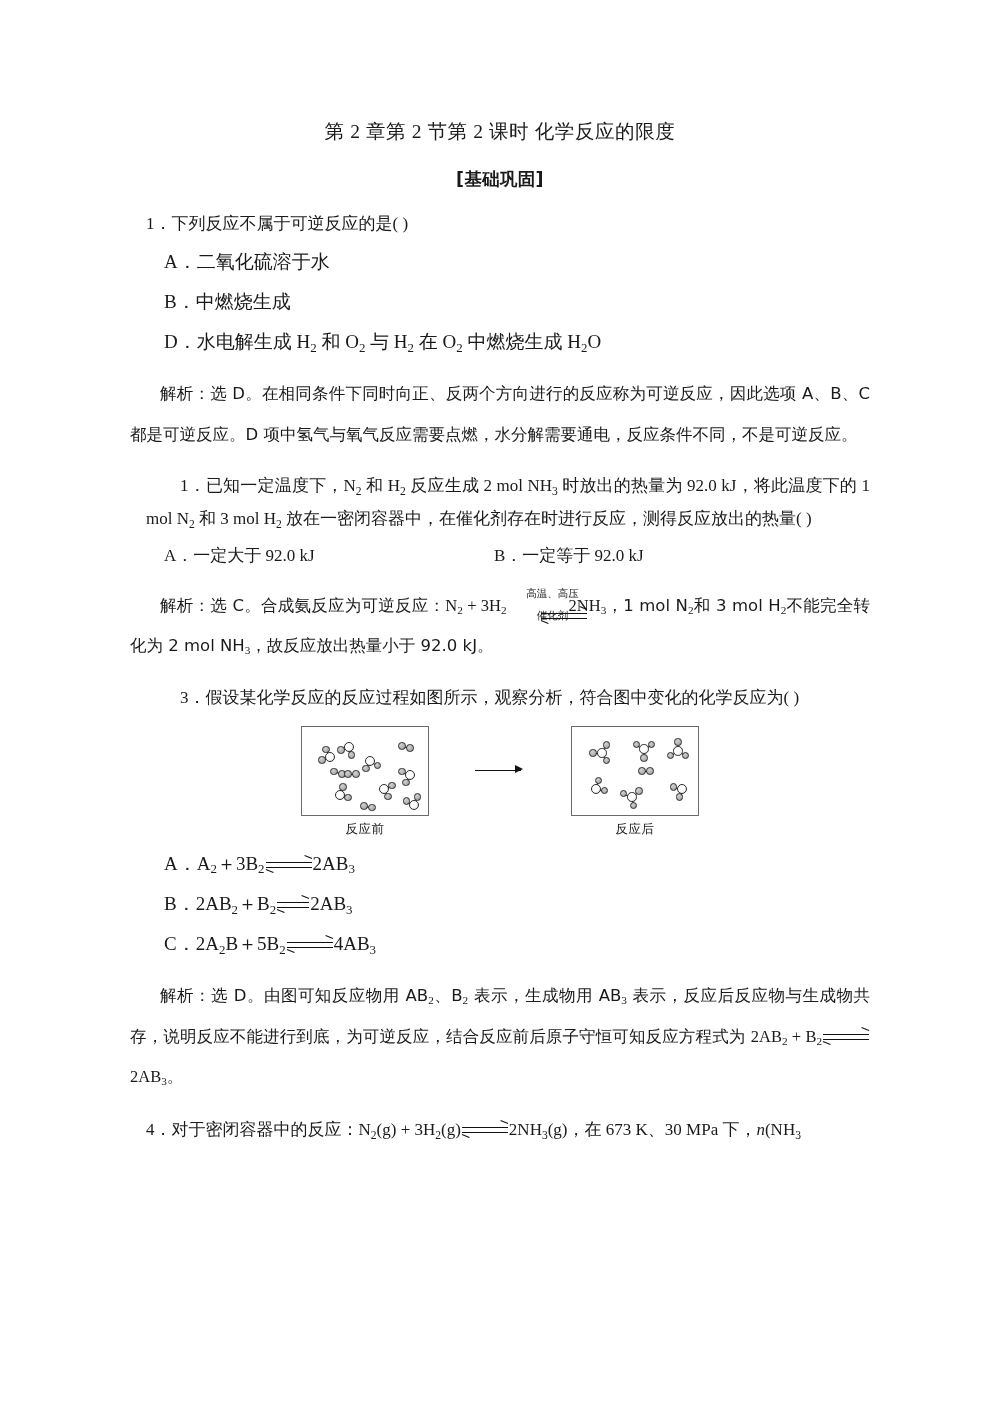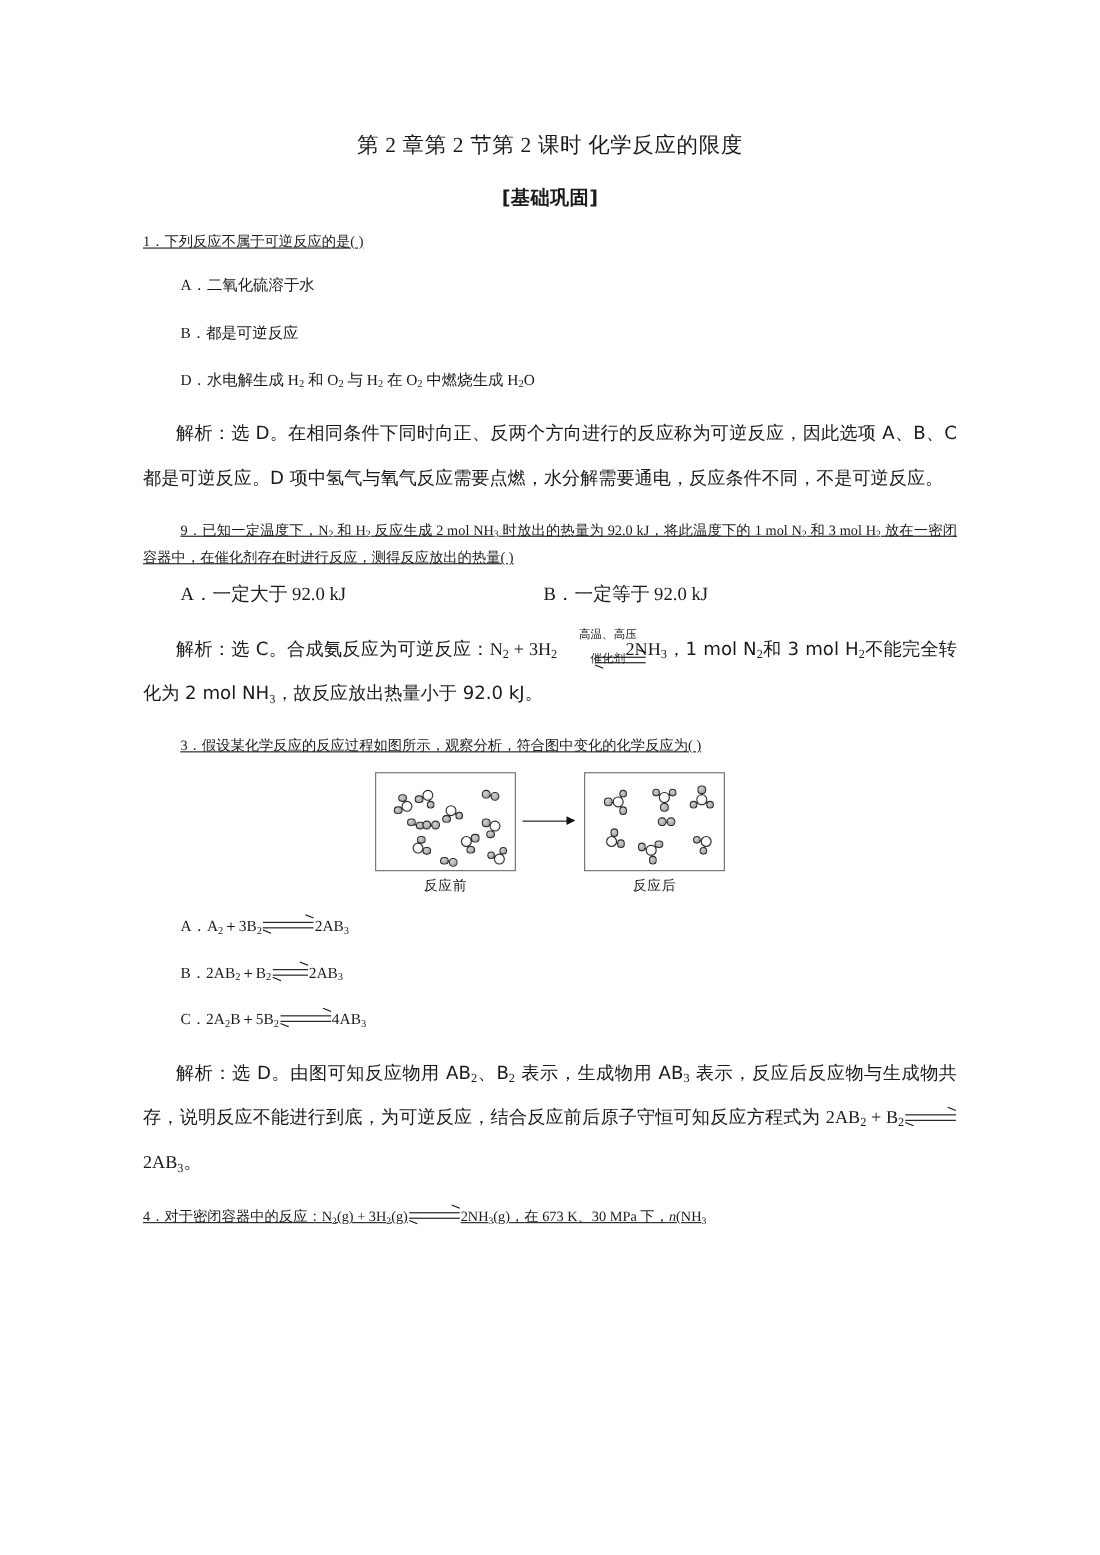--- a/index.html
+++ b/index.html
@@ -39,34 +39,33 @@
     text-align: center;
     font-size: 17.5px;
     font-weight: bold;
     font-family: "DejaVu Sans", "Liberation Sans", sans-serif;
     margin: 0 0 16px 0;
     letter-spacing: 0.3px;
   }
 
   
   .q-stem {
-    font-size: 13px;
+    font-size: 17px;
     line-height: 1.95;
     text-align: justify;
     text-justify: inter-ideograph;
-    margin: 0 0 4px 0;
+    margin: 0 0 4px 16px;
     text-indent: 34px;
-    text-decoration: underline;
   }
   .q-stem.no-indent { text-indent: 0; }
 
   .opt {
-    font-size: 14px;
+    font-size: 19px;
     line-height: 1.9;
-    margin: 16px 0 3px 0;
+    margin: 4px 0 3px 0;
     padding-left: 34px;
   }
   .opt-row {
     display: flex;
     font-size: 17px;
     line-height: 1.9;
     padding-left: 34px;
     margin-bottom: 3px;
   }
   .opt-row .opt-cell { width: 330px; flex: 0 0 330px; }
@@ -147,20 +146,21 @@
   }
   .condeq .cond-top { top: -13px; }
   .condeq .cond-bot { top: 9px; }
 
   
   .figure {
     margin: 12px 0 8px 0;
     display: flex;
     justify-content: center;
     align-items: flex-start;
+    gap: 40px;
   }
   .fig-col { display: flex; flex-direction: column; align-items: center; }
   .fig-box {
     width: 126px;
     height: 88px;
     border: 1.4px solid #6b6b6b;
     background: #fff;
     position: relative;
   }
   .fig-caption {
@@ -211,28 +211,28 @@
 <body>
 
 <div class="page">
   <div class="content">
 
     <div class="doc-title">第 2 章第 2 节第 2 课时  化学反应的限度</div>
     <div class="section-head">[基础巩固]</div>
 
     <div class="q-stem no-indent">1．下列反应不属于可逆反应的是(        )</div>
     <div class="opt">A．二氧化硫溶于水</div>
-    <div class="opt">B．都是可逆反应</div>
+    <div class="opt">B．中燃烧生成</div>
     <div class="opt">
       <span>D．水电解生成 </span><span class="lat"><span>H</span><sub>2</sub></span><span> 和 </span><span class="lat"><span>O</span><sub>2</sub></span><span> 与 </span><span class="lat"><span>H</span><sub>2</sub></span><span> 在 </span><span class="lat"><span>O</span><sub>2</sub></span><span> 中燃烧生成 </span><span class="lat"><span>H</span><sub>2</sub><span>O</span></span>
     </div>
     <div class="analysis">解析：选 D。在相同条件下同时向正、反两个方向进行的反应称为可逆反应，因此选项 A、B、C 都是可逆反应。D 项中氢气与氧气反应需要点燃，水分解需要通电，反应条件不同，不是可逆反应。</div>
 
     <div class="q-stem">
-      <span>9．已知一定温度下，</span><span class="lat"><span>N</span><sub>2</sub></span><span> 和 </span><span class="lat"><span>H</span><sub>2</sub></span><span class="lat"> 反应生成 2 mol NH</span><sub class="lat">3</sub><span> 时放出的热量为 92.0 kJ，将此温度下的 1 mol N</span><sub class="lat">2</sub><span> 和 3 mol H</span><sub class="lat">2</sub><span> 放在一密闭容器中，在催化剂存在时进行反应，测得反应放出的热量(        )</span>
+      <span>1．已知一定温度下，</span><span class="lat"><span>N</span><sub>2</sub></span><span> 和 </span><span class="lat"><span>H</span><sub>2</sub></span><span class="lat"> 反应生成 2 mol NH</span><sub class="lat">3</sub><span> 时放出的热量为 92.0 kJ，将此温度下的 1 mol N</span><sub class="lat">2</sub><span> 和 3 mol H</span><sub class="lat">2</sub><span> 放在一密闭容器中，在催化剂存在时进行反应，测得反应放出的热量(        )</span>
     </div>
     <div class="opt-row">
       <span class="opt-cell">A．一定大于 92.0 kJ</span>
       <span class="opt-cell">B．一定等于 92.0 kJ</span>
     </div>
     <div class="analysis">
       <span>解析：选 C。合成氨反应为可逆反应：</span><span class="lat"><span>N</span><sub>2</sub><span> + 3H</span><sub>2</sub><span class="condeq"><span class="cond-top">高温、高压</span><span class="arrowwrap"><span class="eqarrow"><span class="hr"></span><span class="hl"></span></span></span><span class="cond-bot">催化剂</span></span><span>2NH</span><sub>3</sub></span><span>，1 mol N</span><sub class="lat">2</sub><span>和 3 mol H</span><sub class="lat">2</sub><span>不能完全转化为 2 mol NH</span><sub class="lat">3</sub><span>，故反应放出热量小于 92.0 kJ。</span>
     </div>
 
     <div class="q-stem">3．假设某化学反应的反应过程如图所示，观察分析，符合图中变化的化学反应为(        )</div>

